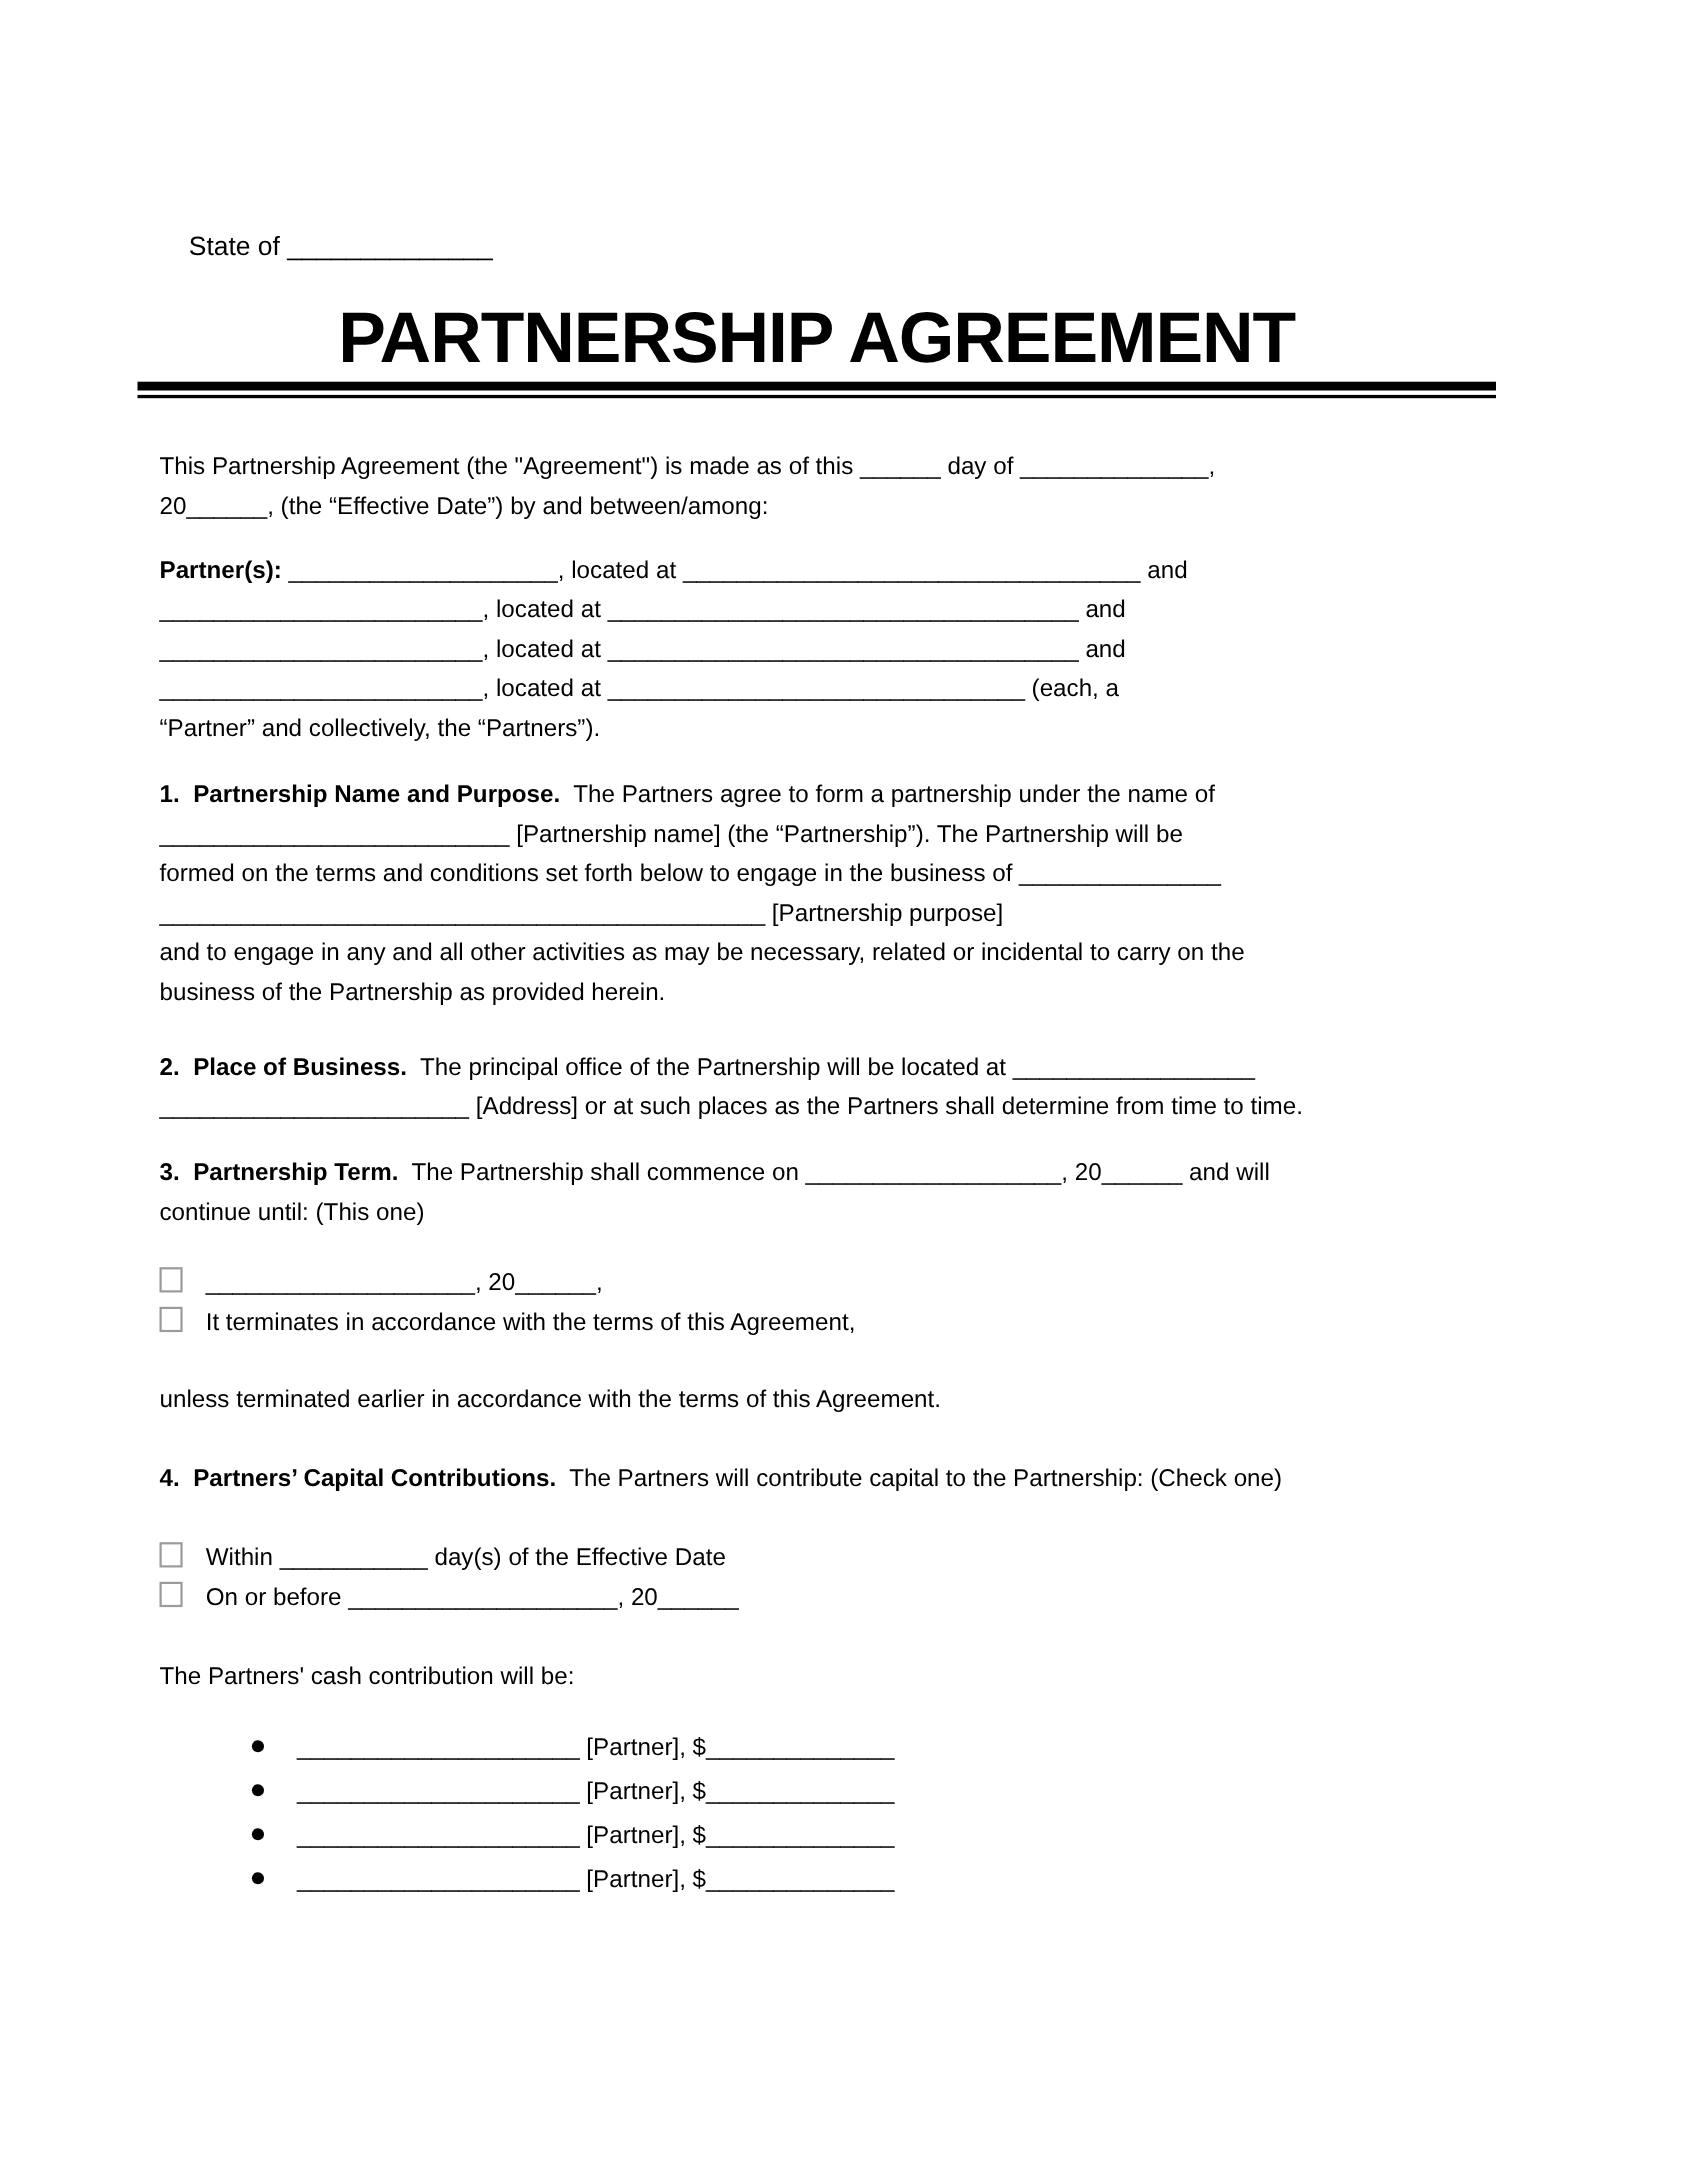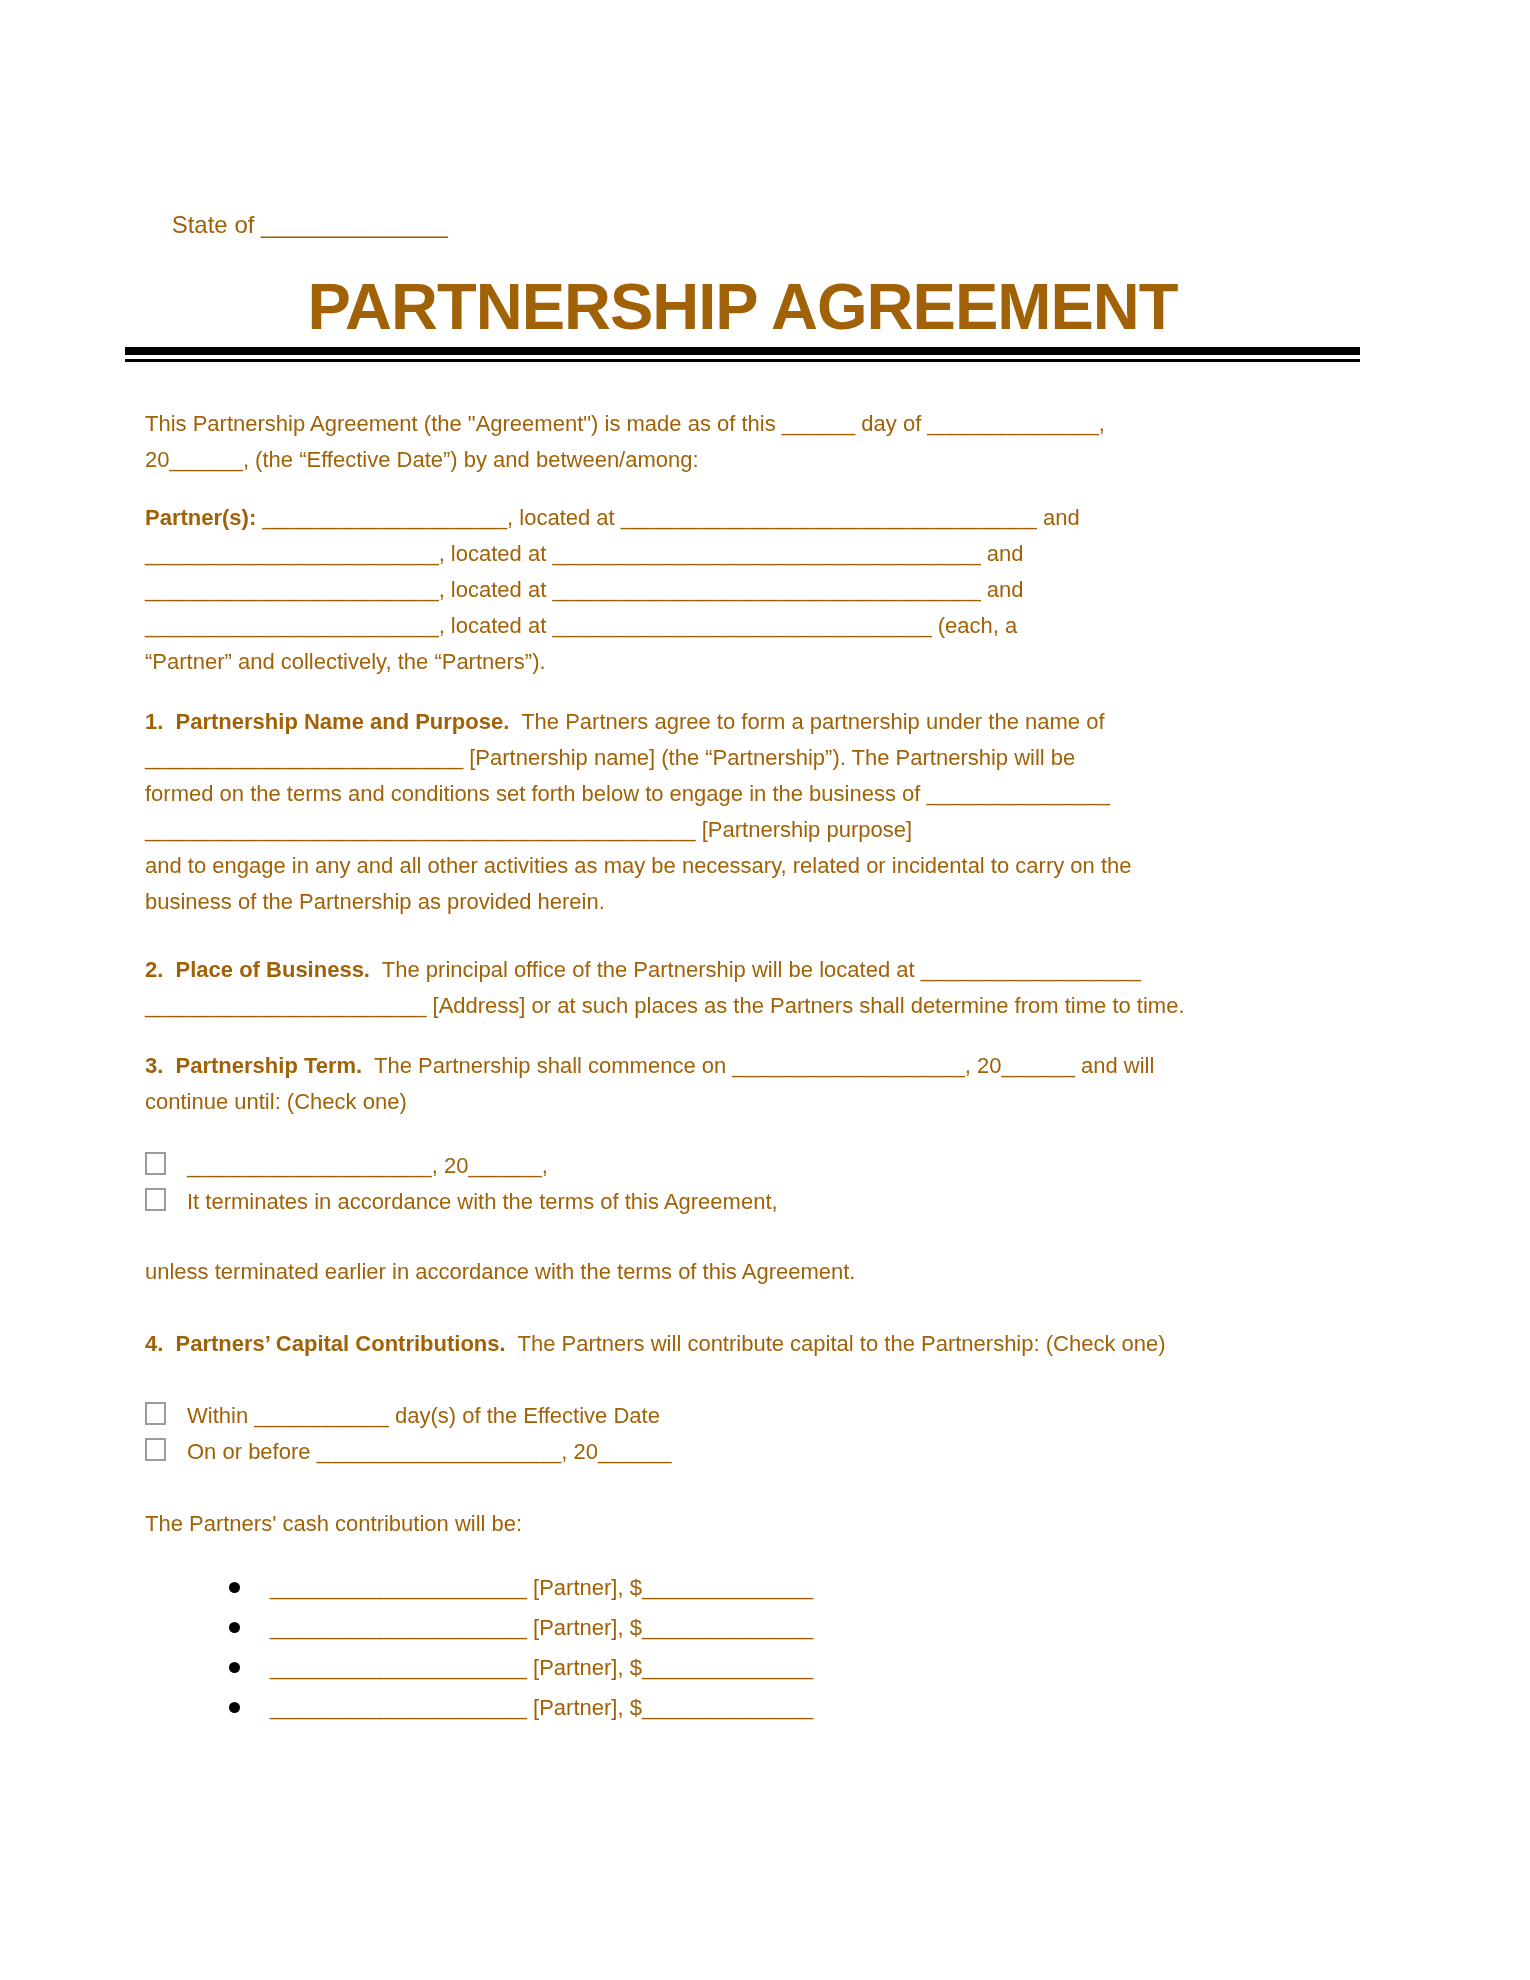--- a/index.html
+++ b/index.html
@@ -1,18 +1,18 @@
 <!DOCTYPE html>
 <html><head>
 <meta charset="utf-8">
 <style>
   html,body { margin:0; padding:0; background:#fff; }
   .page {
     position:relative; width:1530px; height:1980px; background:#ffffff;
-    font-family:"Liberation Sans", sans-serif; color:#a16207; overflow:hidden;
+    font-family:"Liberation Sans", sans-serif; color:#000000; overflow:hidden;
   }
   .state-line { margin:183px 0 0 145px; font-size:24px; line-height:28px; white-space:pre; }
   .state-line .blank { letter-spacing:0; }
   .title {
     margin:6px 0 0 125px; width:1235px; text-align:center;
     font-size:65px; font-weight:bold; letter-spacing:-1px; line-height:68px;
     font-family:"Liberation Sans", sans-serif;
   }
   .rule { margin:6px 0 0 125px; width:1235px; height:4px;
     border-top:8px solid #000; border-bottom:3px solid #000; }
@@ -77,21 +77,21 @@
       <div class="ln">business of the Partnership as provided herein.</div>
     </div>
 
     <div class="p-s2">
       <div class="ln"><span class="b">2.  Place of Business.</span><span>  The principal office of the Partnership will be located at __________________</span></div>
       <div class="ln">_______________________ [Address] or at such places as the Partners shall determine from time to time.</div>
     </div>
 
     <div class="p-s3">
       <div class="ln"><span class="b">3.  Partnership Term.</span><span>  The Partnership shall commence on ___________________, 20______ and will</span></div>
-      <div class="ln">continue until: (Check one)</div>
+      <div class="ln">continue until: (This one)</div>
     </div>
 
     <div class="p-cb1">
       <div class="cbrow"><span class="cb"></span><span>____________________, 20______,</span></div>
       <div class="cbrow"><span class="cb"></span><span>It terminates in accordance with the terms of this Agreement,</span></div>
     </div>
 
     <div class="p-unless">
       <div class="ln">unless terminated earlier in accordance with the terms of this Agreement.</div>
     </div>

